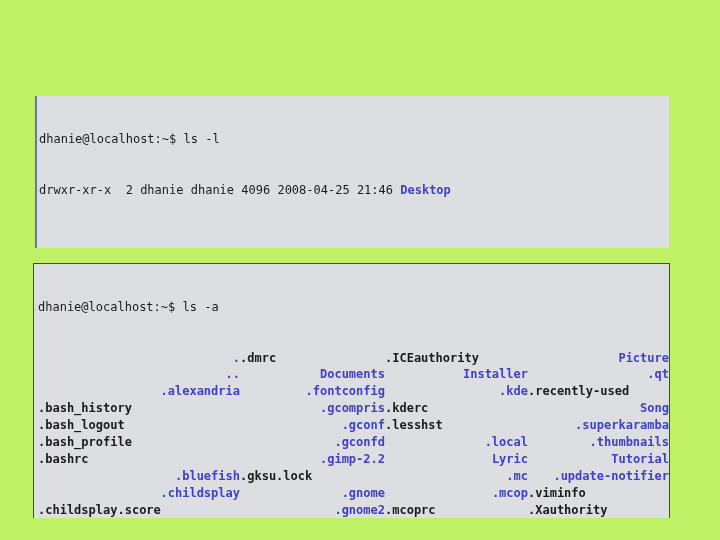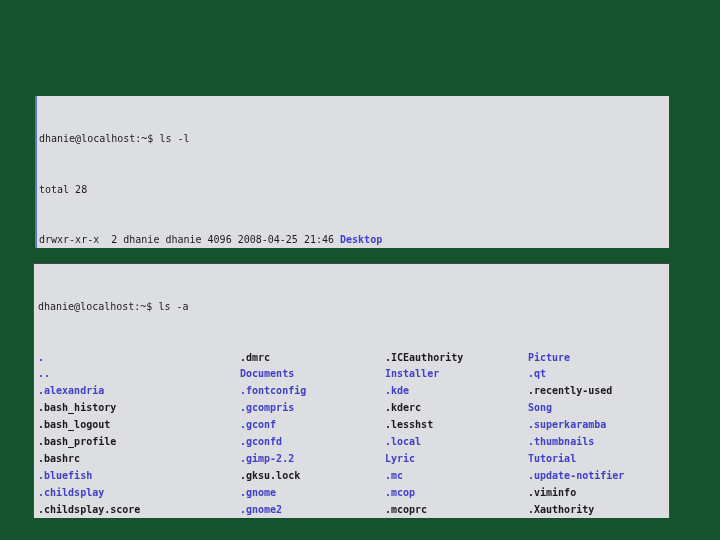--- a/index.html
+++ b/index.html
@@ -7,23 +7,23 @@
     padding: 0;
     background: #ffffff;
     width: 720px;
     height: 540px;
     overflow: hidden;
   }
   #page {
     position: relative;
     width: 720px;
     height: 540px;
-    background: #14532d;
+    background: #bef264;
     font-family: "DejaVu Sans Mono", "Liberation Mono", monospace;
-    font-size: 10px;
+    font-size: 12px;
     line-height: 16.9px;
     color: #1b1b1b;
   }
   .term {
     position: absolute;
     background: #dcdee1;
     white-space: pre;
     box-sizing: border-box;
     overflow: hidden;
   }
@@ -38,36 +38,35 @@
   #ls-a-box {
     left: 33px;
     top: 263px;
     width: 637px;
     height: 255px;
     border: 1px solid #474747;
     border-bottom: none;
     padding: 1px 0 0 4px;
   }
   .line { white-space: pre; }
-  .type-dir     { color: #4040c8; font-weight: bold; }
+  .type-dir     { color: #4040c8; font-weight: bold; text-align: right; }
   .type-file    { color: #1b1b1b; font-weight: bold; }
   .lsa-grid {
     display: grid;
     grid-template-columns: 202px 145px 143px 1fr;
   }
   .lsa-grid span { white-space: pre; overflow: hidden; }
 </style>
 </head>
 <body>
 
 <div id="page">
 
   <div id="ls-l-box" class="term">
     <div class="line">dhanie@localhost:~$ ls -l</div>
-    <div class="line">total 28</div>
     <div id="lsl-output"><div class="line"><span>drwxr-xr-x  2 dhanie dhanie 4096 2008-04-25 21:46 </span><span class="type-dir">Desktop</span></div></div>
   </div>
 
   <div id="ls-a-box" class="term">
     <div class="line">dhanie@localhost:~$ ls -a</div>
     <div class="lsa-grid" id="lsa-grid"><span class="type-dir">.</span><span class="type-file">.dmrc</span><span class="type-file">.ICEauthority</span><span class="type-dir">Picture</span><span class="type-dir">..</span><span class="type-dir">Documents</span><span class="type-dir">Installer</span><span class="type-dir">.qt</span><span class="type-dir">.alexandria</span><span class="type-dir">.fontconfig</span><span class="type-dir">.kde</span><span class="type-file">.recently-used</span><span class="type-file">.bash_history</span><span class="type-dir">.gcompris</span><span class="type-file">.kderc</span><span class="type-dir">Song</span><span class="type-file">.bash_logout</span><span class="type-dir">.gconf</span><span class="type-file">.lesshst</span><span class="type-dir">.superkaramba</span><span class="type-file">.bash_profile</span><span class="type-dir">.gconfd</span><span class="type-dir">.local</span><span class="type-dir">.thumbnails</span><span class="type-file">.bashrc</span><span class="type-dir">.gimp-2.2</span><span class="type-dir">Lyric</span><span class="type-dir">Tutorial</span><span class="type-dir">.bluefish</span><span class="type-file">.gksu.lock</span><span class="type-dir">.mc</span><span class="type-dir">.update-notifier</span><span class="type-dir">.childsplay</span><span class="type-dir">.gnome</span><span class="type-dir">.mcop</span><span class="type-file">.viminfo</span><span class="type-file">.childsplay.score</span><span class="type-dir">.gnome2</span><span class="type-file">.mcoprc</span><span class="type-file">.Xauthority</span><span class="type-dir">.config</span><span class="type-dir">.gnome2_private</span><span class="type-dir">.metacity</span><span class="type-dir">.xine</span></div>
     
   </div>
 
 </div>

